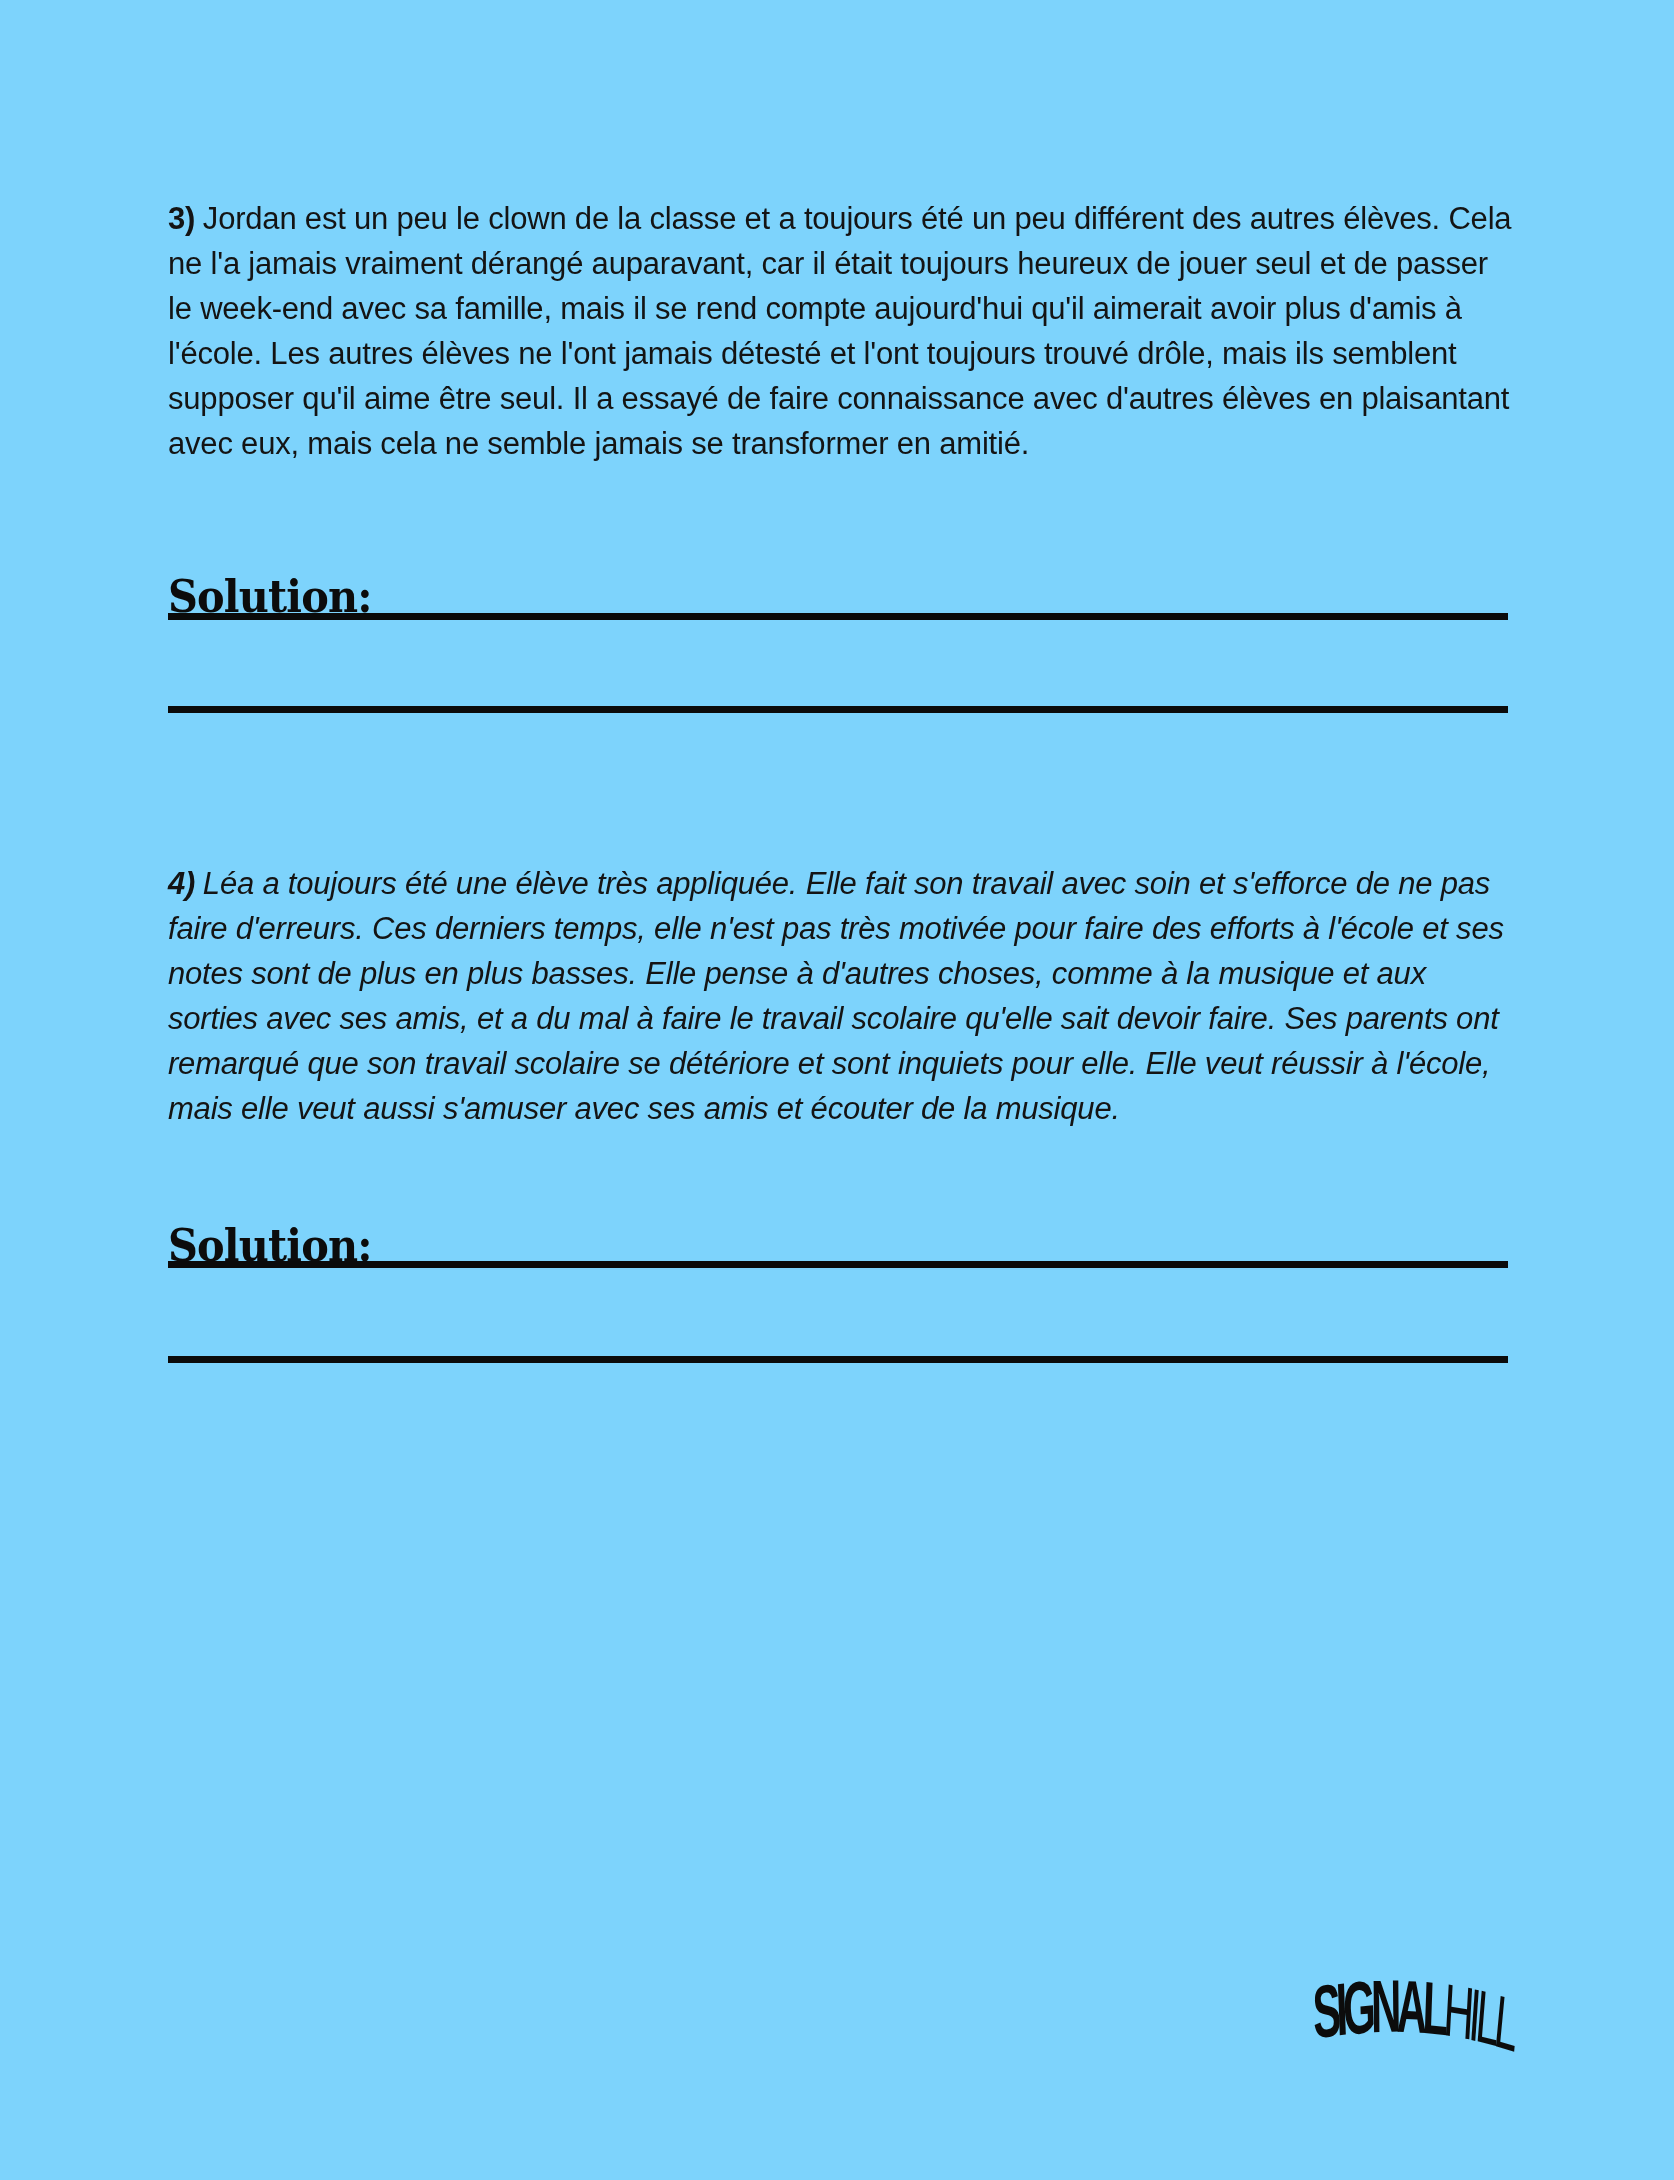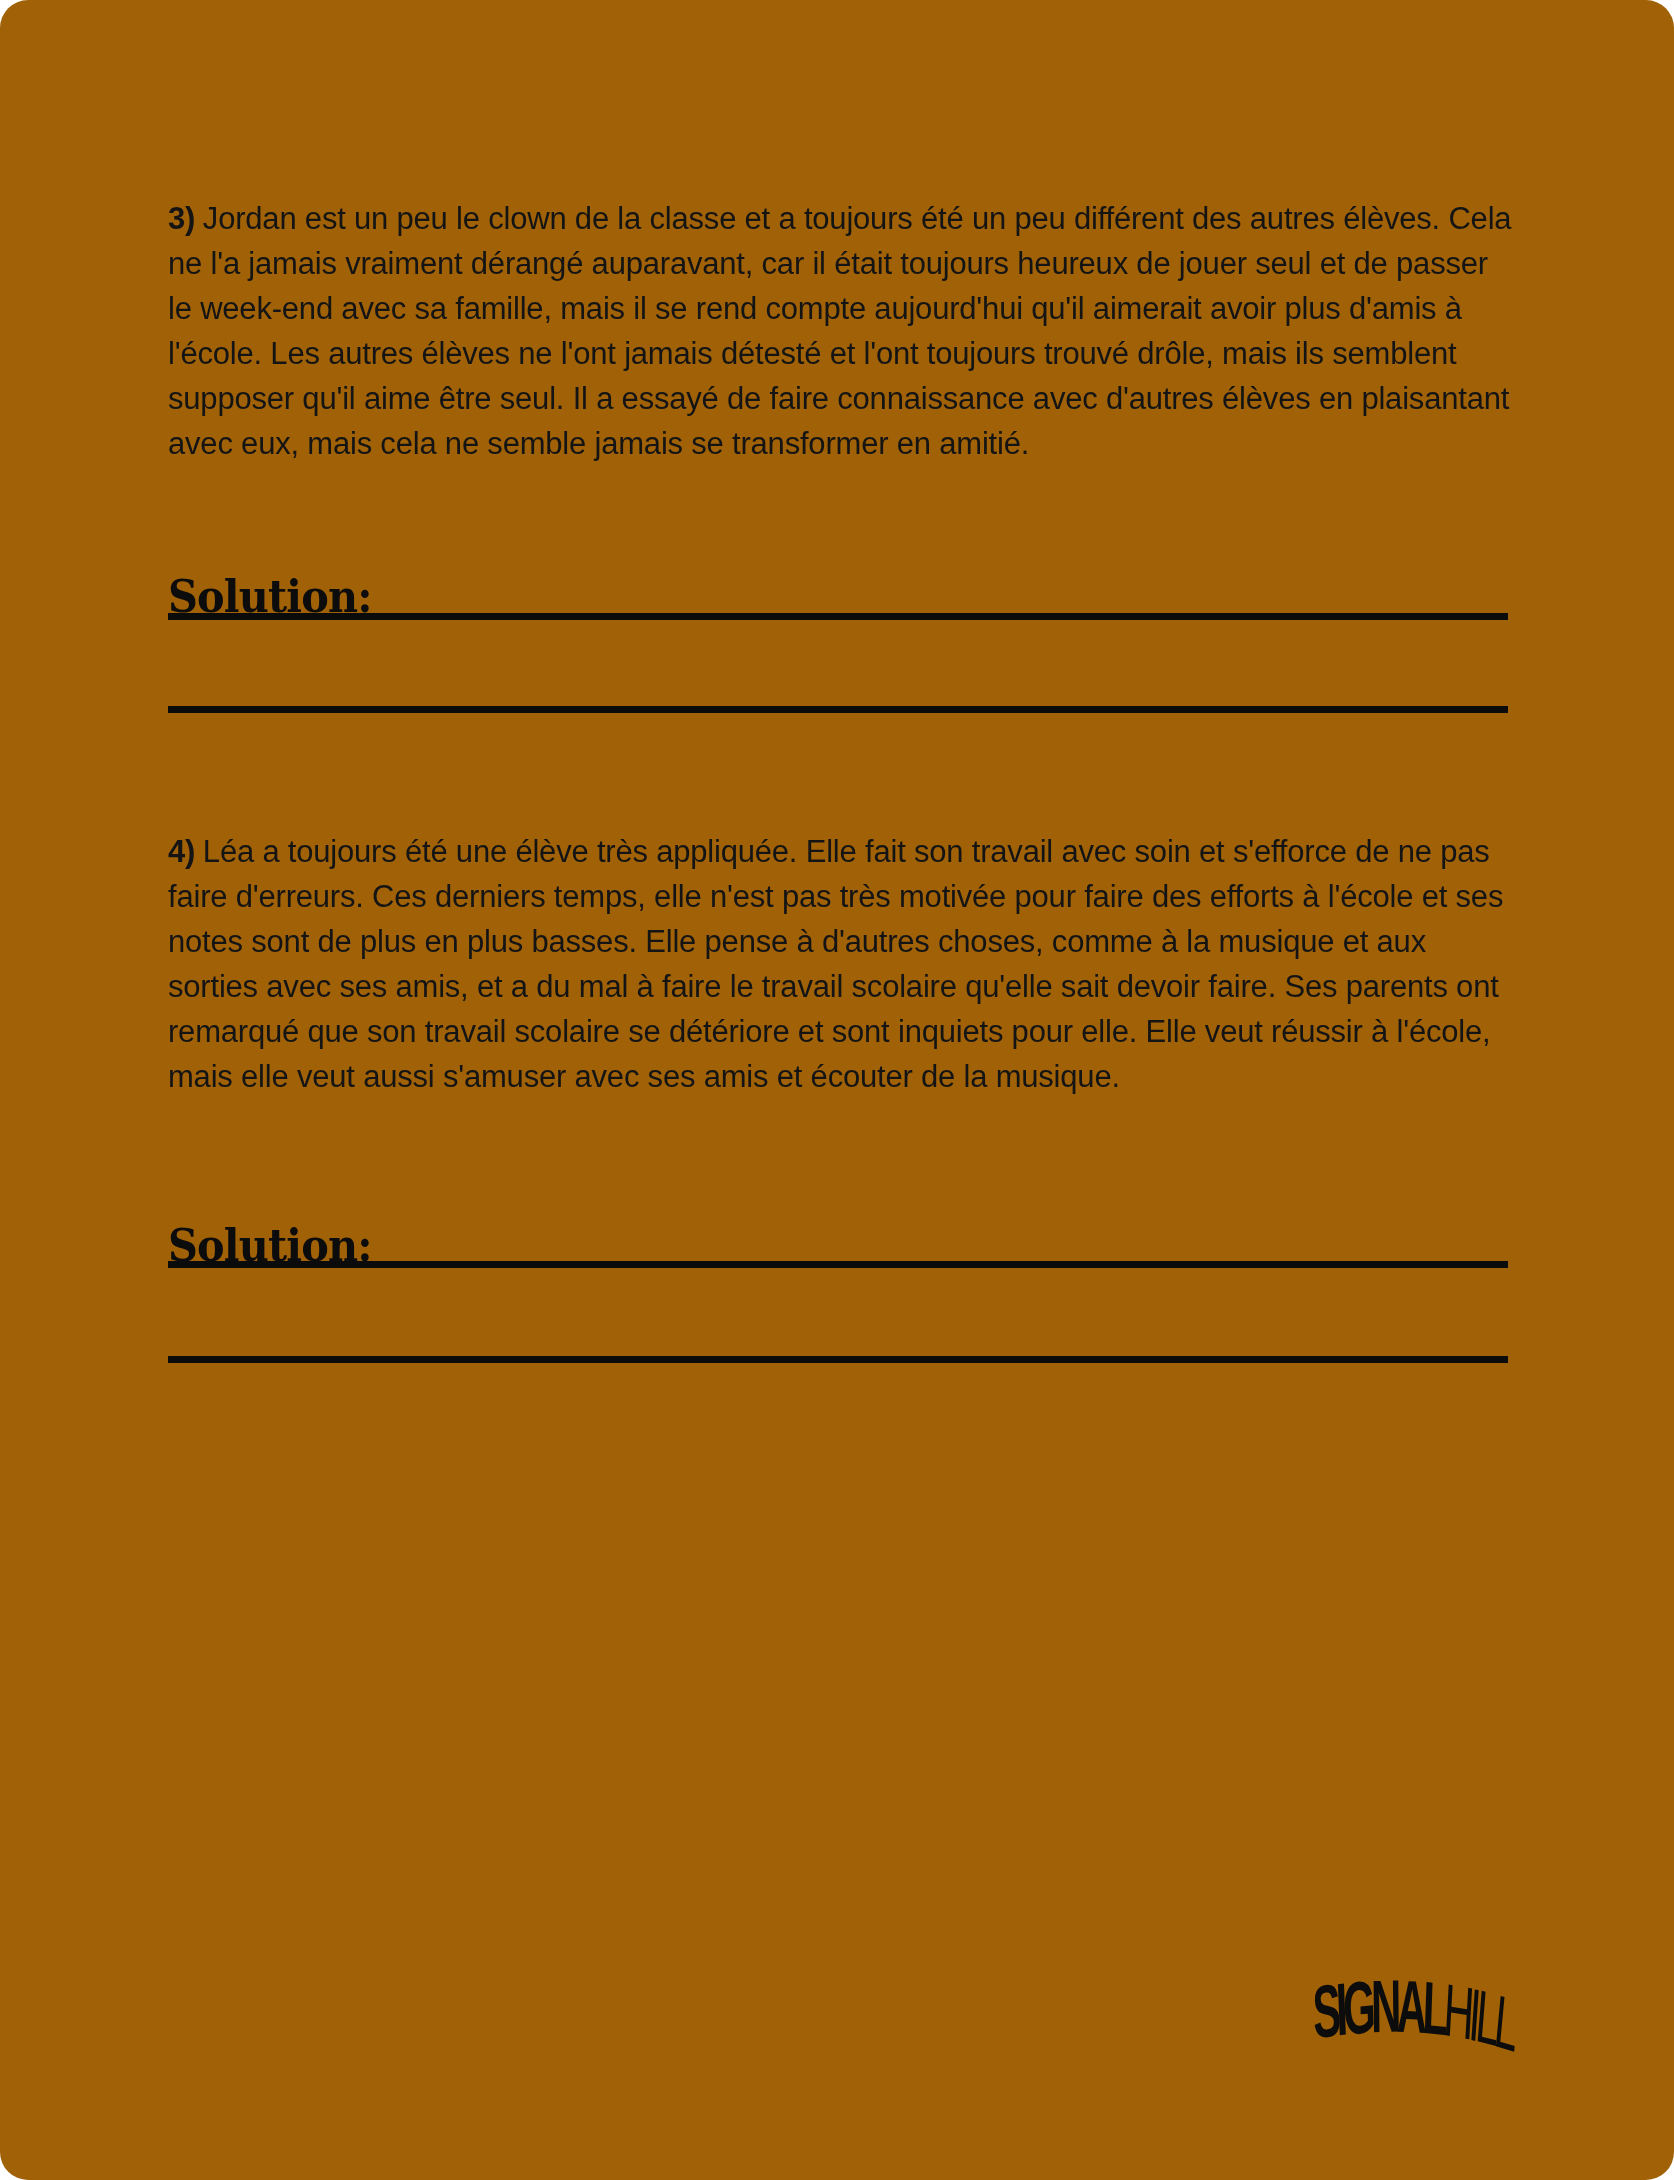--- a/index.html
+++ b/index.html
@@ -10,39 +10,38 @@
   body {
     width: 1674px;
     height: 2180px;
     position: relative;
     font-family: "Liberation Sans", sans-serif;
     color: #141414;
   }
   .page {
     position: absolute;
     inset: 0;
-    background: #a16207;
-    border-radius: 28px;
+    background: #7dd3fc;
   }
   .problem {
     position: absolute;
     left: 168px;
     width: 1347px;
     font-size: 31px;
     line-height: 45px;
     letter-spacing: -0.2px;
     color: #141414;
     text-align: left;
   }
   .problem .pnum {
     font-weight: 700;
     margin-right: 7.7px;
   }
   #problem-3 { top: 165px; }
-  #problem-4 { top: 798px; }
+  #problem-4 { top: 830px; font-style: italic; }
 
   .solution-heading {
     position: absolute;
     left: 168px;
     font-family: "DejaVu Serif", "Liberation Serif", serif;
     font-weight: 700;
     font-size: 45px;
     line-height: 1;
     letter-spacing: -0.9px;
     color: #0c0c0c;

